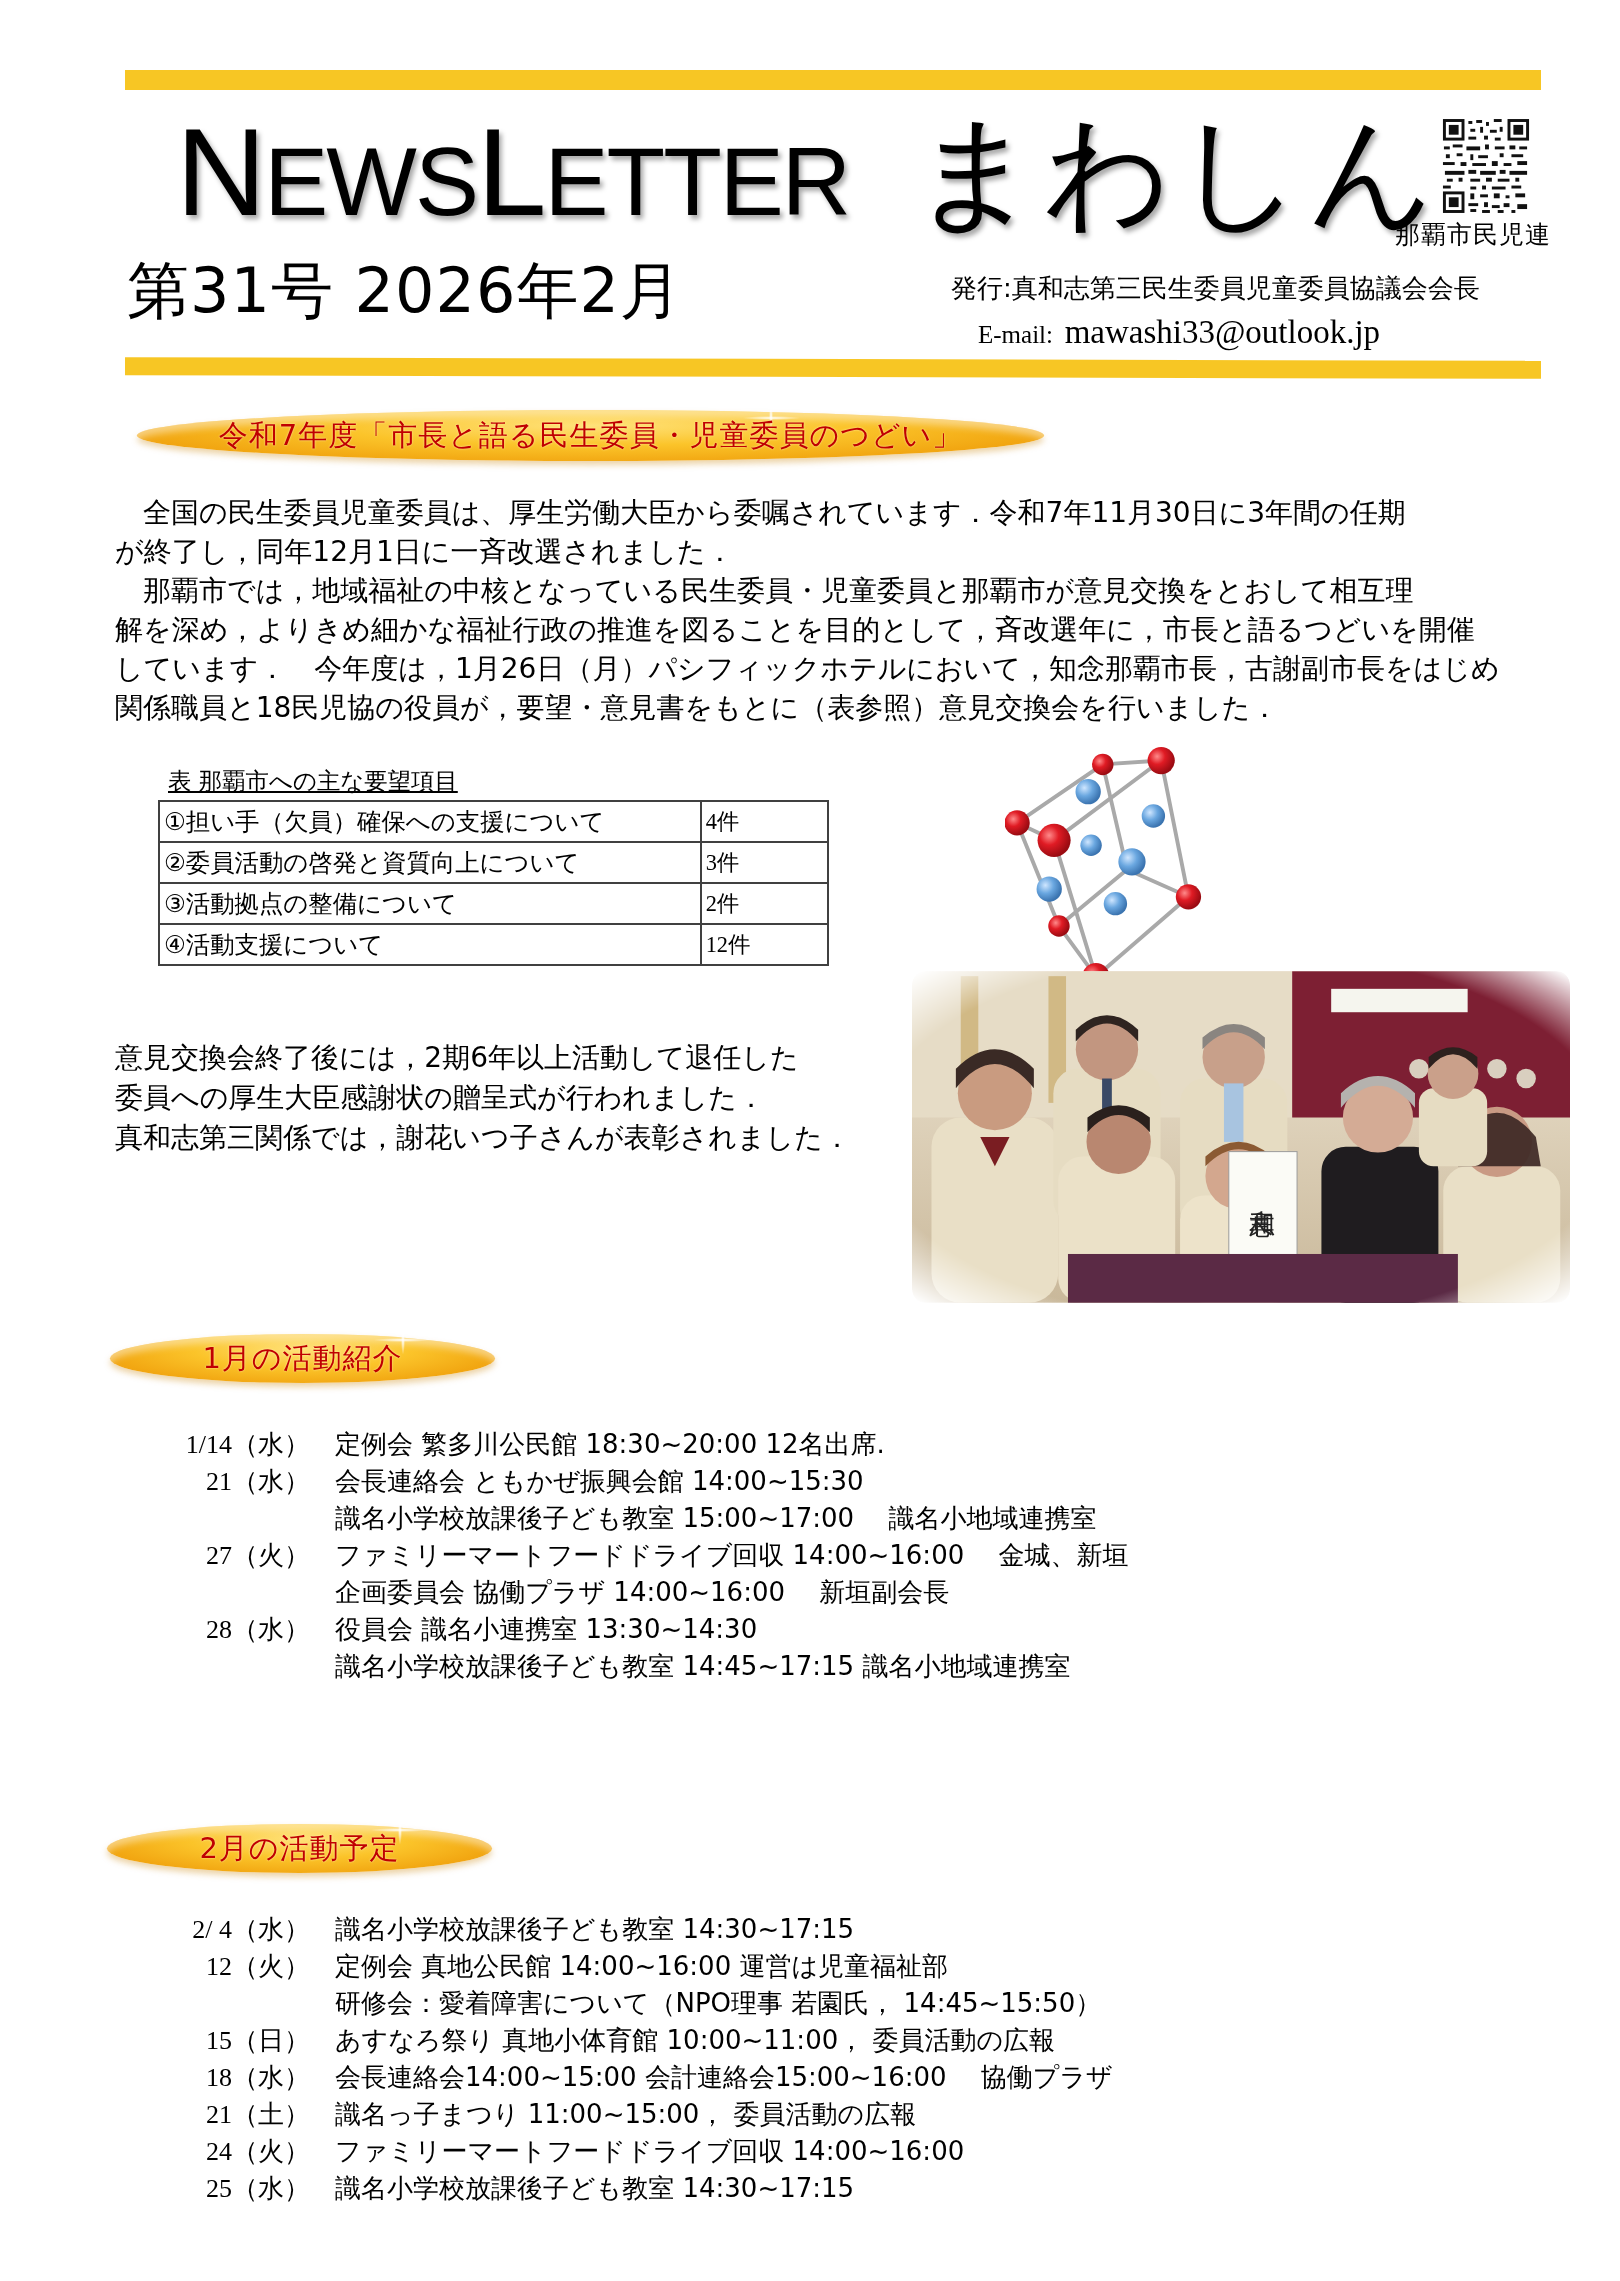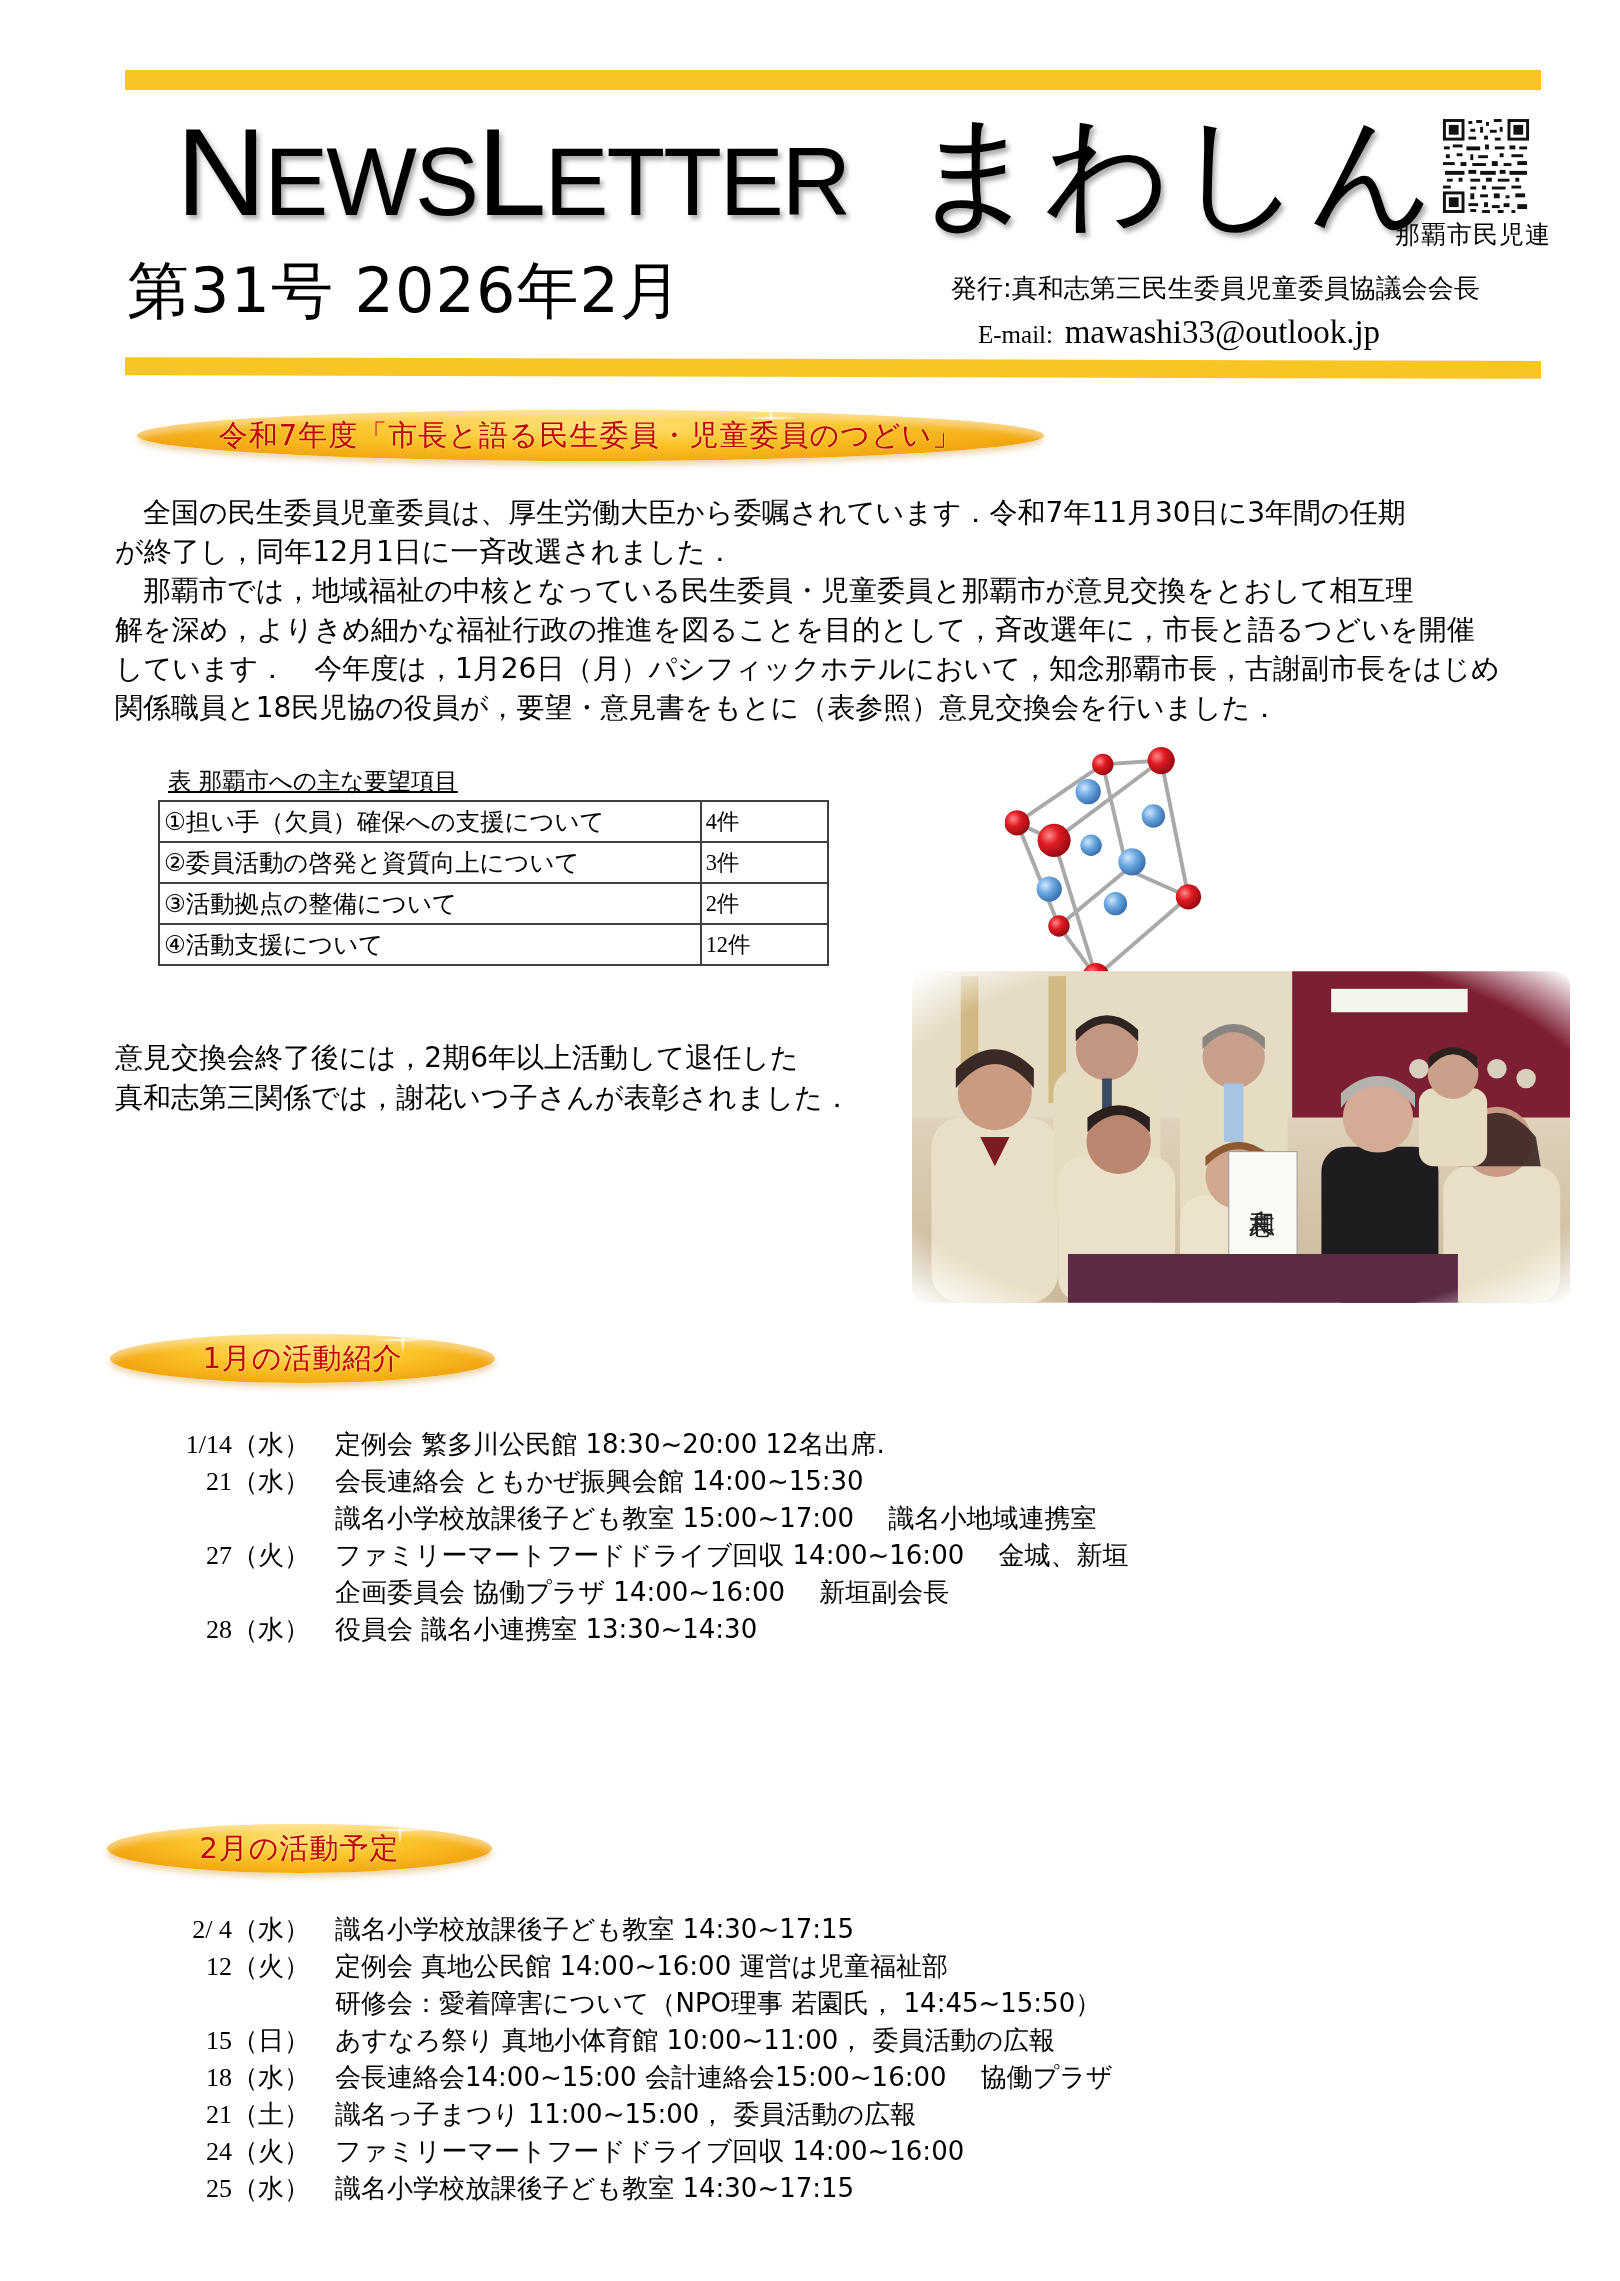--- a/index.html
+++ b/index.html
@@ -193,20 +193,21 @@
       </tr>
   <tr>
         <td class="item">④活動支援について</td>
         <td class="count">12件</td>
       </tr>
 </tbody>
   </table>
 
 <div class="abs award">
   <p>意見交換会終了後には，2期6年以上活動して退任した</p>
+  <p>委員への厚生大臣感謝状の贈呈式が行われました．</p>
   <p>真和志第三関係では，謝花いつ子さんが表彰されました．</p>
 </div>
 
 <div class="abs molecule">
   <svg width="215" height="258" viewBox="0 0 220 265">
     <defs>
       <radialGradient id="red" cx="35%" cy="35%" r="65%">
           <stop offset="0%" stop-color="#ff8a8a"></stop>
           <stop offset="45%" stop-color="#e01b24"></stop>
           <stop offset="100%" stop-color="#9a0b12"></stop>
@@ -329,20 +330,24 @@
       <span class="txt">ファミリーマートフードドライブ回収  14:00~16:00　 金城、新垣</span>
     </div>
   <div class="row">
       <span class="date"></span>
       <span class="txt">企画委員会  協働プラザ  14:00~16:00　 新垣副会長</span>
     </div>
   <div class="row">
       <span class="date">28（水）</span>
       <span class="txt">役員会  識名小連携室  13:30~14:30</span>
     </div>
+  <div class="row">
+      <span class="date"></span>
+      <span class="txt"> 識名小学校放課後子ども教室  14:45~17:15  識名小地域連携室</span>
+    </div>
 </div>
 
 <div class="banner banner-3">
   <span class="sparkle" style="left:263px;top:3.9px;"></span>
   <span class="sparkle2" style="left:291px;top:-7.8px;"></span>
   <span class="banner-text">2月の活動予定</span>
 </div>
 
 <div class="sched sched-feb">
   <div class="row">

